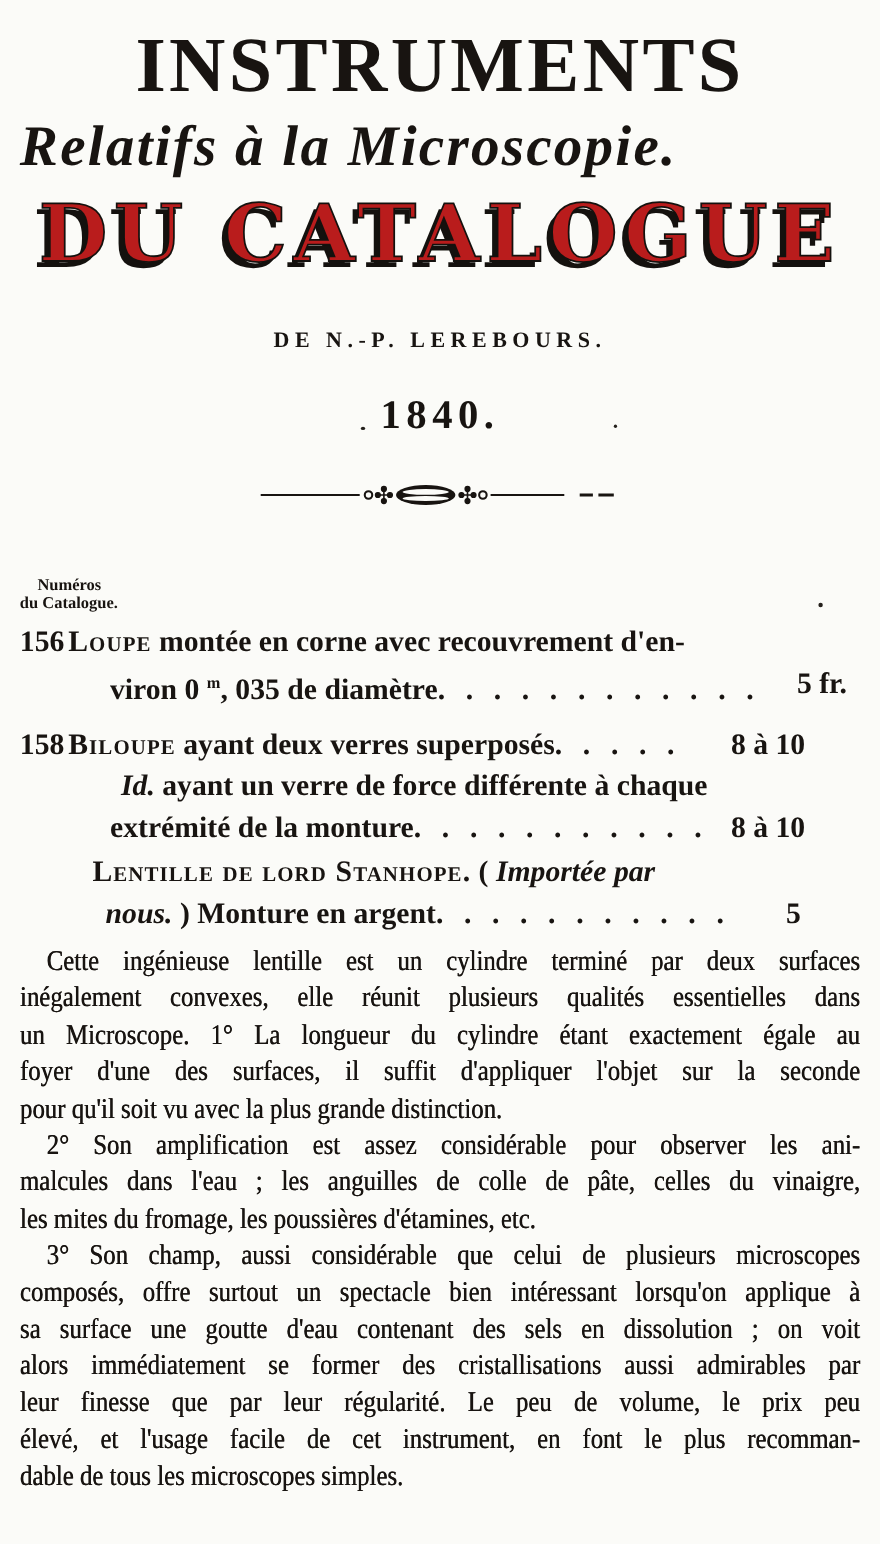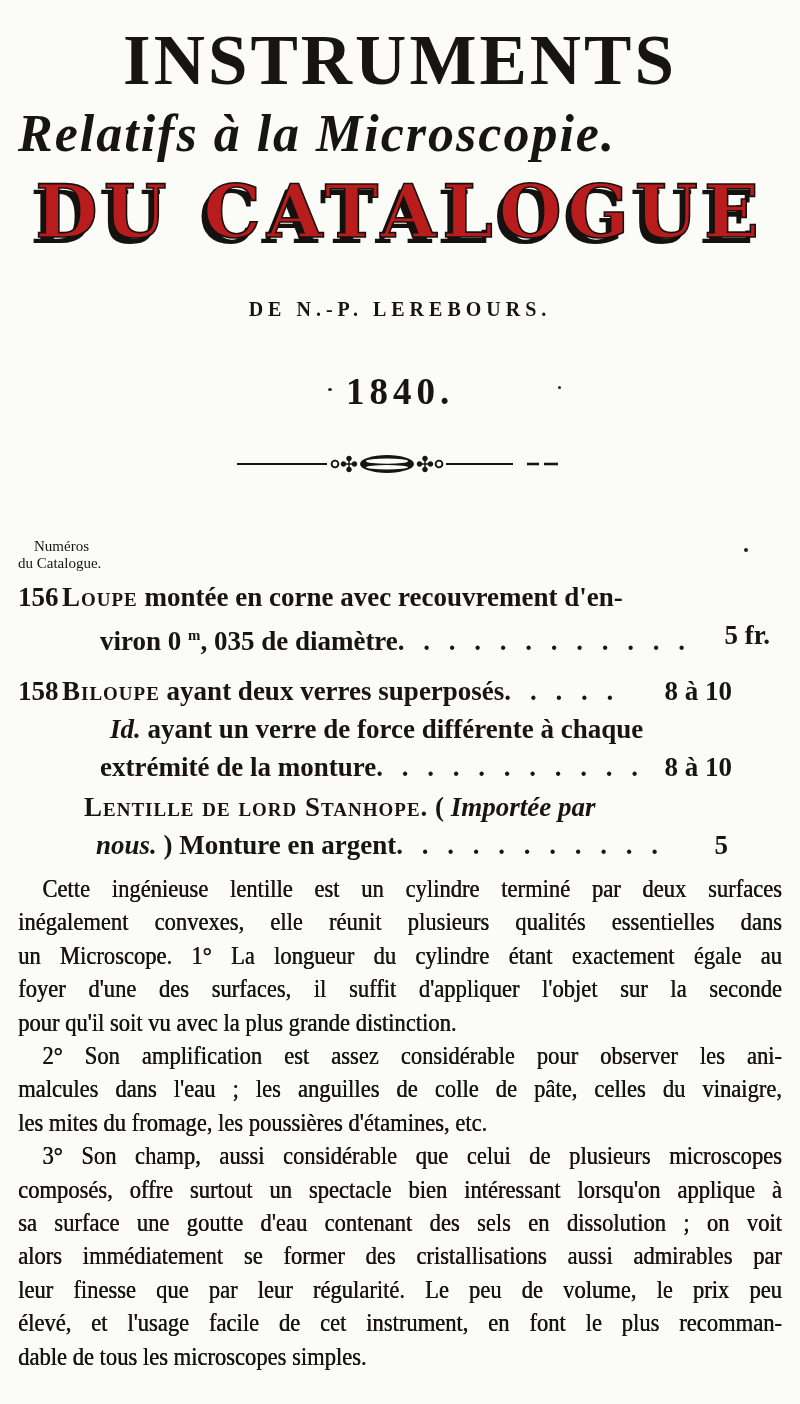--- a/index.html
+++ b/index.html
@@ -36,26 +36,26 @@
     text-shadow:-5px 6px 0 #14110e;
     margin-top:4px;
     white-space:nowrap;
   }
   .publisher{
     font-size:20px; line-height:38px; font-weight:bold; letter-spacing:5px;
     text-align:center; margin-top:32px;
   }
   .year{
     font-size:37px; line-height:40px; font-weight:bold; letter-spacing:5px;
-    text-align:center; margin-top:44px;
+    text-align:center; margin-top:30px;
   }
   .divider{ margin-top:40px; height:24px; text-align:center; }
 
   
-  .colhead{ margin-top:62px; font-size:15px; font-weight:normal; line-height:17px; }
+  .colhead{ margin-top:62px; font-size:15px; font-weight:bold; line-height:17px; }
   .colhead .l1{ margin-left:16px; }
 
   .entries{ margin-top:6px; font-size:27px; font-weight:bold; }
   .entry{ position:relative; }
   .entry + .entry{ margin-top:12px; }
   .entry.stanhope{ margin-top:2px; }
   .eline{ position:relative; line-height:38px; padding-left:44px; white-space:nowrap; }
   .eline.cont{ padding-left:82px; }
   .eline.idline{ padding-left:92px; }
   .eline.st1{ padding-left:66px; }

